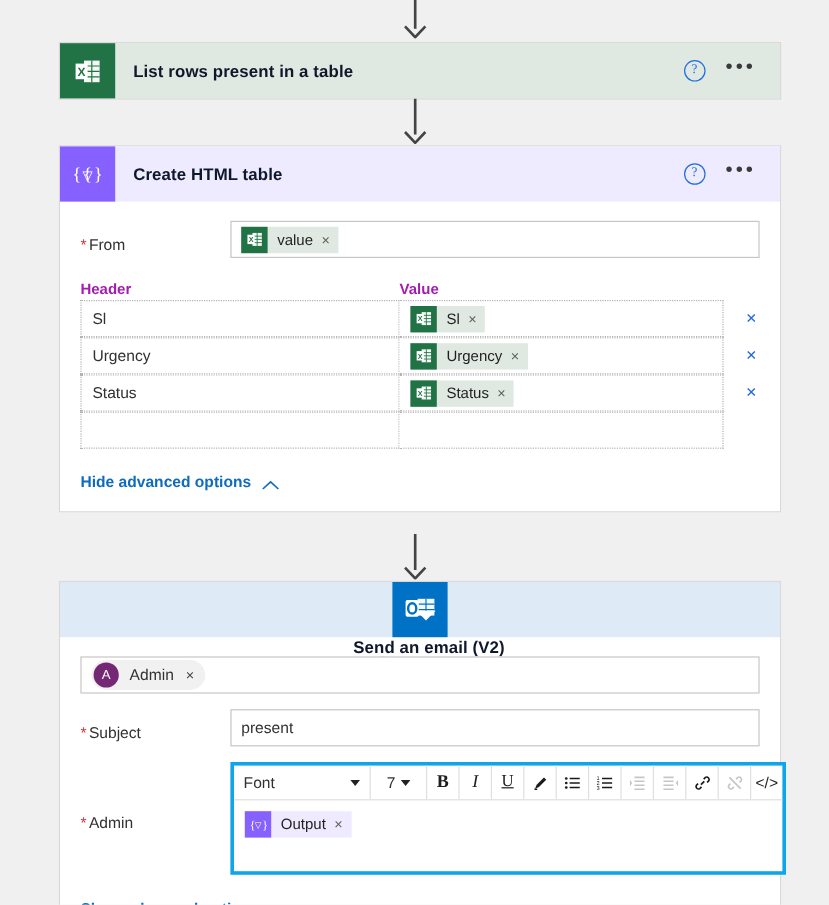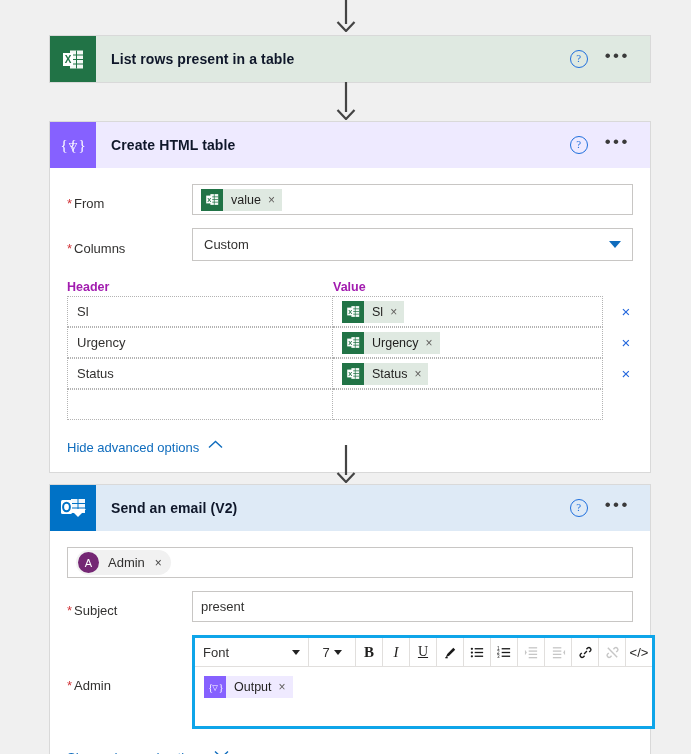--- a/index.html
+++ b/index.html
@@ -38,21 +38,21 @@
     box-sizing: border-box;
   }
   .card-header {
     display: flex;
     align-items: center;
     height: 46px;
     box-sizing: border-box;
   }
   .card-header.excel  { background: #dfe9e1; }
   .card-header.data   { background: #eeeaff; }
-  .card-header.email  { background: #deeaf6; }
+  .card-header.email  { background: #deeaf6; flex-direction: column; }
 
   .conn-icon {
     width: 46px;
     height: 46px;
     flex: 0 0 46px;
     display: flex;
     align-items: center;
     justify-content: center;
   }
   .conn-icon.excel { background: #217346; }
@@ -227,25 +227,26 @@
     align-items: center;
     justify-content: center;
     color: #2266dd;
     font-size: 15px;
     cursor: pointer;
   }
 
   
   .adv-link {
     display: inline-flex;
-    align-items: flex-start;
+    align-items: flex-end;
     gap: 9px;
     color: #0f6cbd;
     font-size: 13px;
     cursor: pointer;
+    font-weight: bold;
   }
   .adv-wrap { padding: 20px 17px 17px 17px; }
   .chev-sm { display:block; }
 
   
   .rte {
     border: 3px solid #0ea5e9;
     background: #fff;
   }
   .rte-toolbar {
@@ -378,31 +379,20 @@
                 <text x="7" y="16.5" font-family="'Liberation Sans',sans-serif" font-size="10" font-weight="bold" fill="#217346" text-anchor="middle">X</text>
               </svg>
             </span>
             <span>value</span>
             <span class="token-x">×</span>
           </span>
         </div>
       </div>
     </div>
 
-    <div class="field-row">
-      <div class="field-label">
-        <span class="req">*</span><span>Columns</span>
-      </div>
-      <div class="field-control">
-        <div class="dropdown">
-          <span>Custom</span>
-          <span class="chev-down"></span>
-        </div>
-      </div>
-    </div>
   </div>
 
   <div class="hv-wrap">
     <div class="hv-labels">
       <div class="h">Header</div>
       <div>Value</div>
     </div>
 
     <div class="hv-row">
       <div class="hv-cell header-cell">Sl</div>

